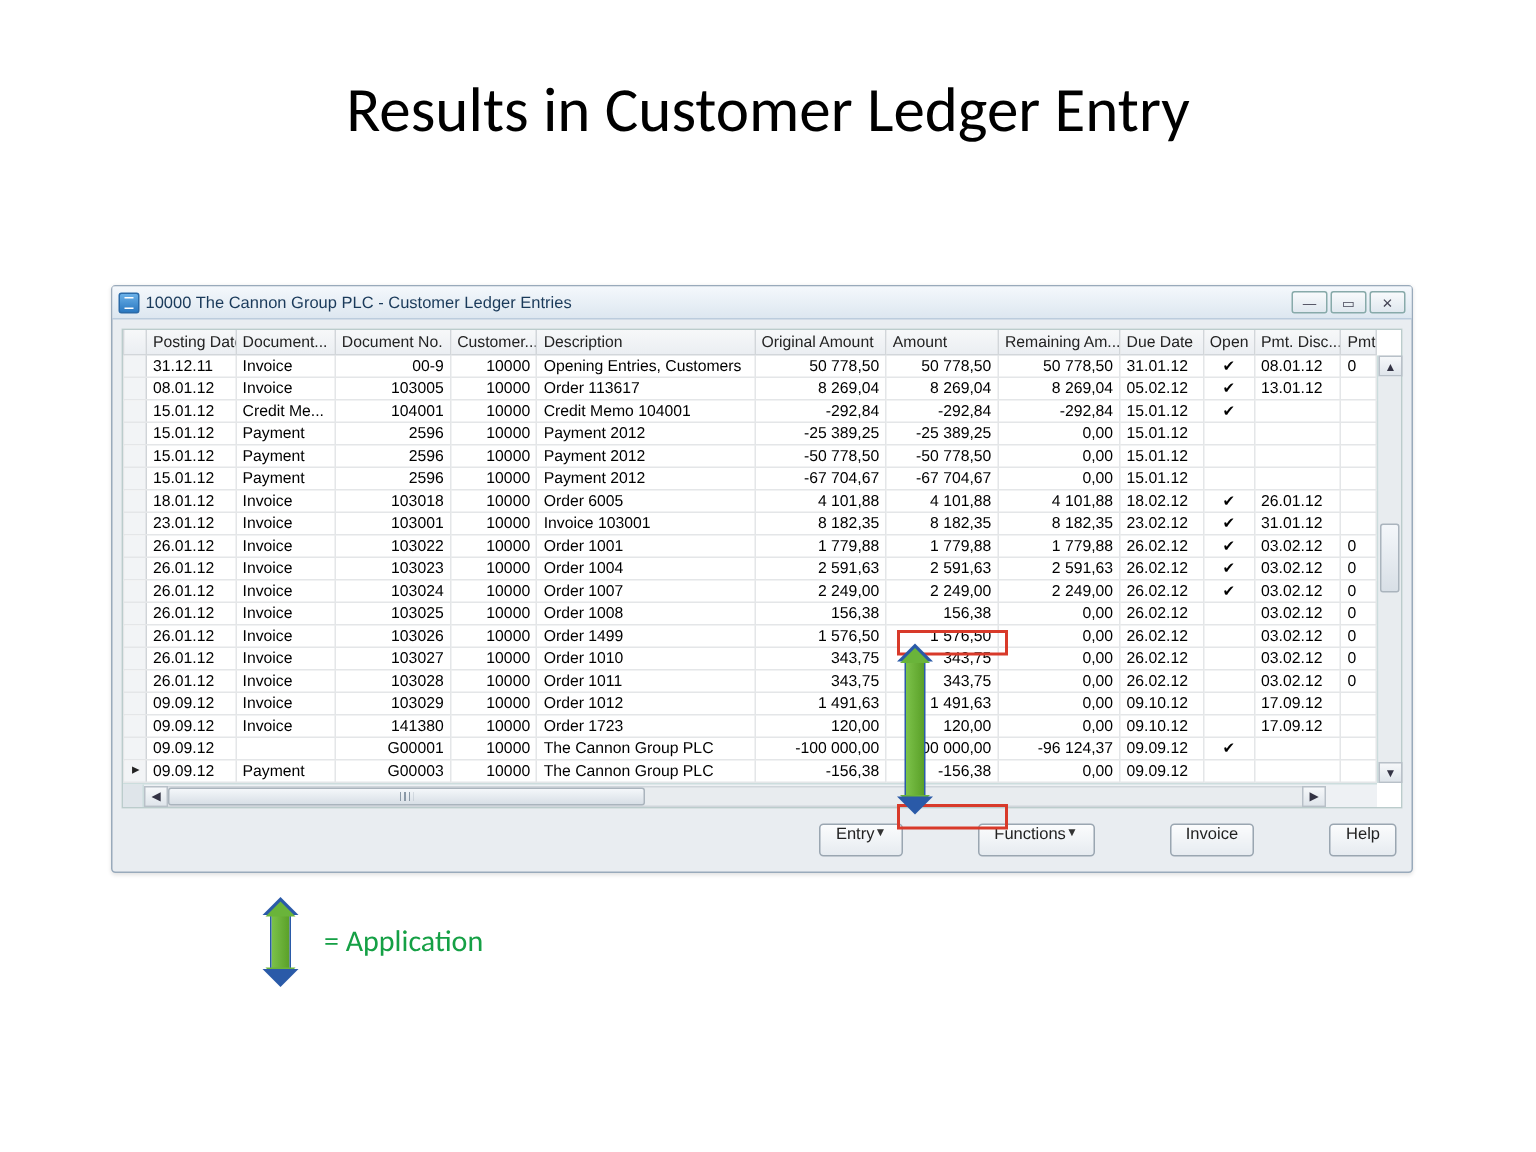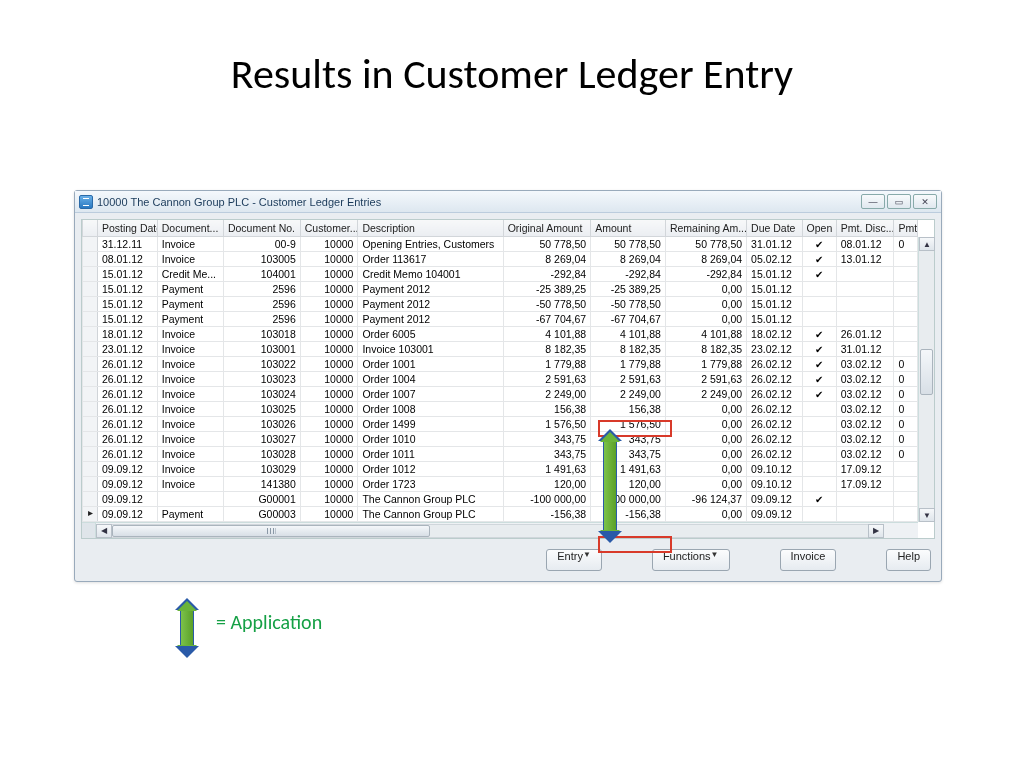--- a/index.html
+++ b/index.html
@@ -38,21 +38,21 @@
   .hl1 { left: 516px; top: 200px; width: 74px; height: 17px; }
   .hl2 { left: 516px; top: 316px; width: 74px; height: 17px; }
   .app-arrow { position: absolute; width: 14px; background: linear-gradient(90deg,#7cc24a,#5aa028); border-left: 1px solid #2a5aa8; border-right: 1px solid #2a5aa8; }
   .app-arrow::before, .app-arrow::after { content: ""; position: absolute; left: 50%; transform: translateX(-50%); width: 0; height: 0; border-left: 12px solid transparent; border-right: 12px solid transparent; }
   .app-arrow::before { top: -12px; border-bottom: 12px solid #2a5aa8; }
   .app-arrow::after { bottom: -12px; border-top: 12px solid #2a5aa8; }
   .arrow-inner-top, .arrow-inner-bot { position: absolute; left: 50%; transform: translateX(-50%); width: 0; height: 0; border-left: 10px solid transparent; border-right: 10px solid transparent; }
   .arrow-inner-top { top: -9px; border-bottom: 10px solid #6ab43a; }
   .arrow-inner-bot { bottom: -9px; border-top: 10px solid #6ab43a; }
   .arrow1 { left: 521px; top: 221px; height: 90px; }
-  .legend { position: absolute; left: 180px; top: 610px; display: flex; align-items: flex-start; gap: 22px; }
+  .legend { position: absolute; left: 180px; top: 610px; display: flex; align-items: center; gap: 22px; }
   .arrow2 { position: relative; left: 0; top: 0; height: 36px; }
   .legend-text { color: #15a045; font-size: 20px; font-family: Calibri, sans-serif; }
   colgroup col:nth-child(1){width:14px}
   colgroup col:nth-child(2){width:56px}
   colgroup col:nth-child(3){width:62px}
   colgroup col:nth-child(4){width:72px}
   colgroup col:nth-child(5){width:54px}
   colgroup col:nth-child(6){width:136px}
   colgroup col:nth-child(7){width:82px}
   colgroup col:nth-child(8){width:70px}

